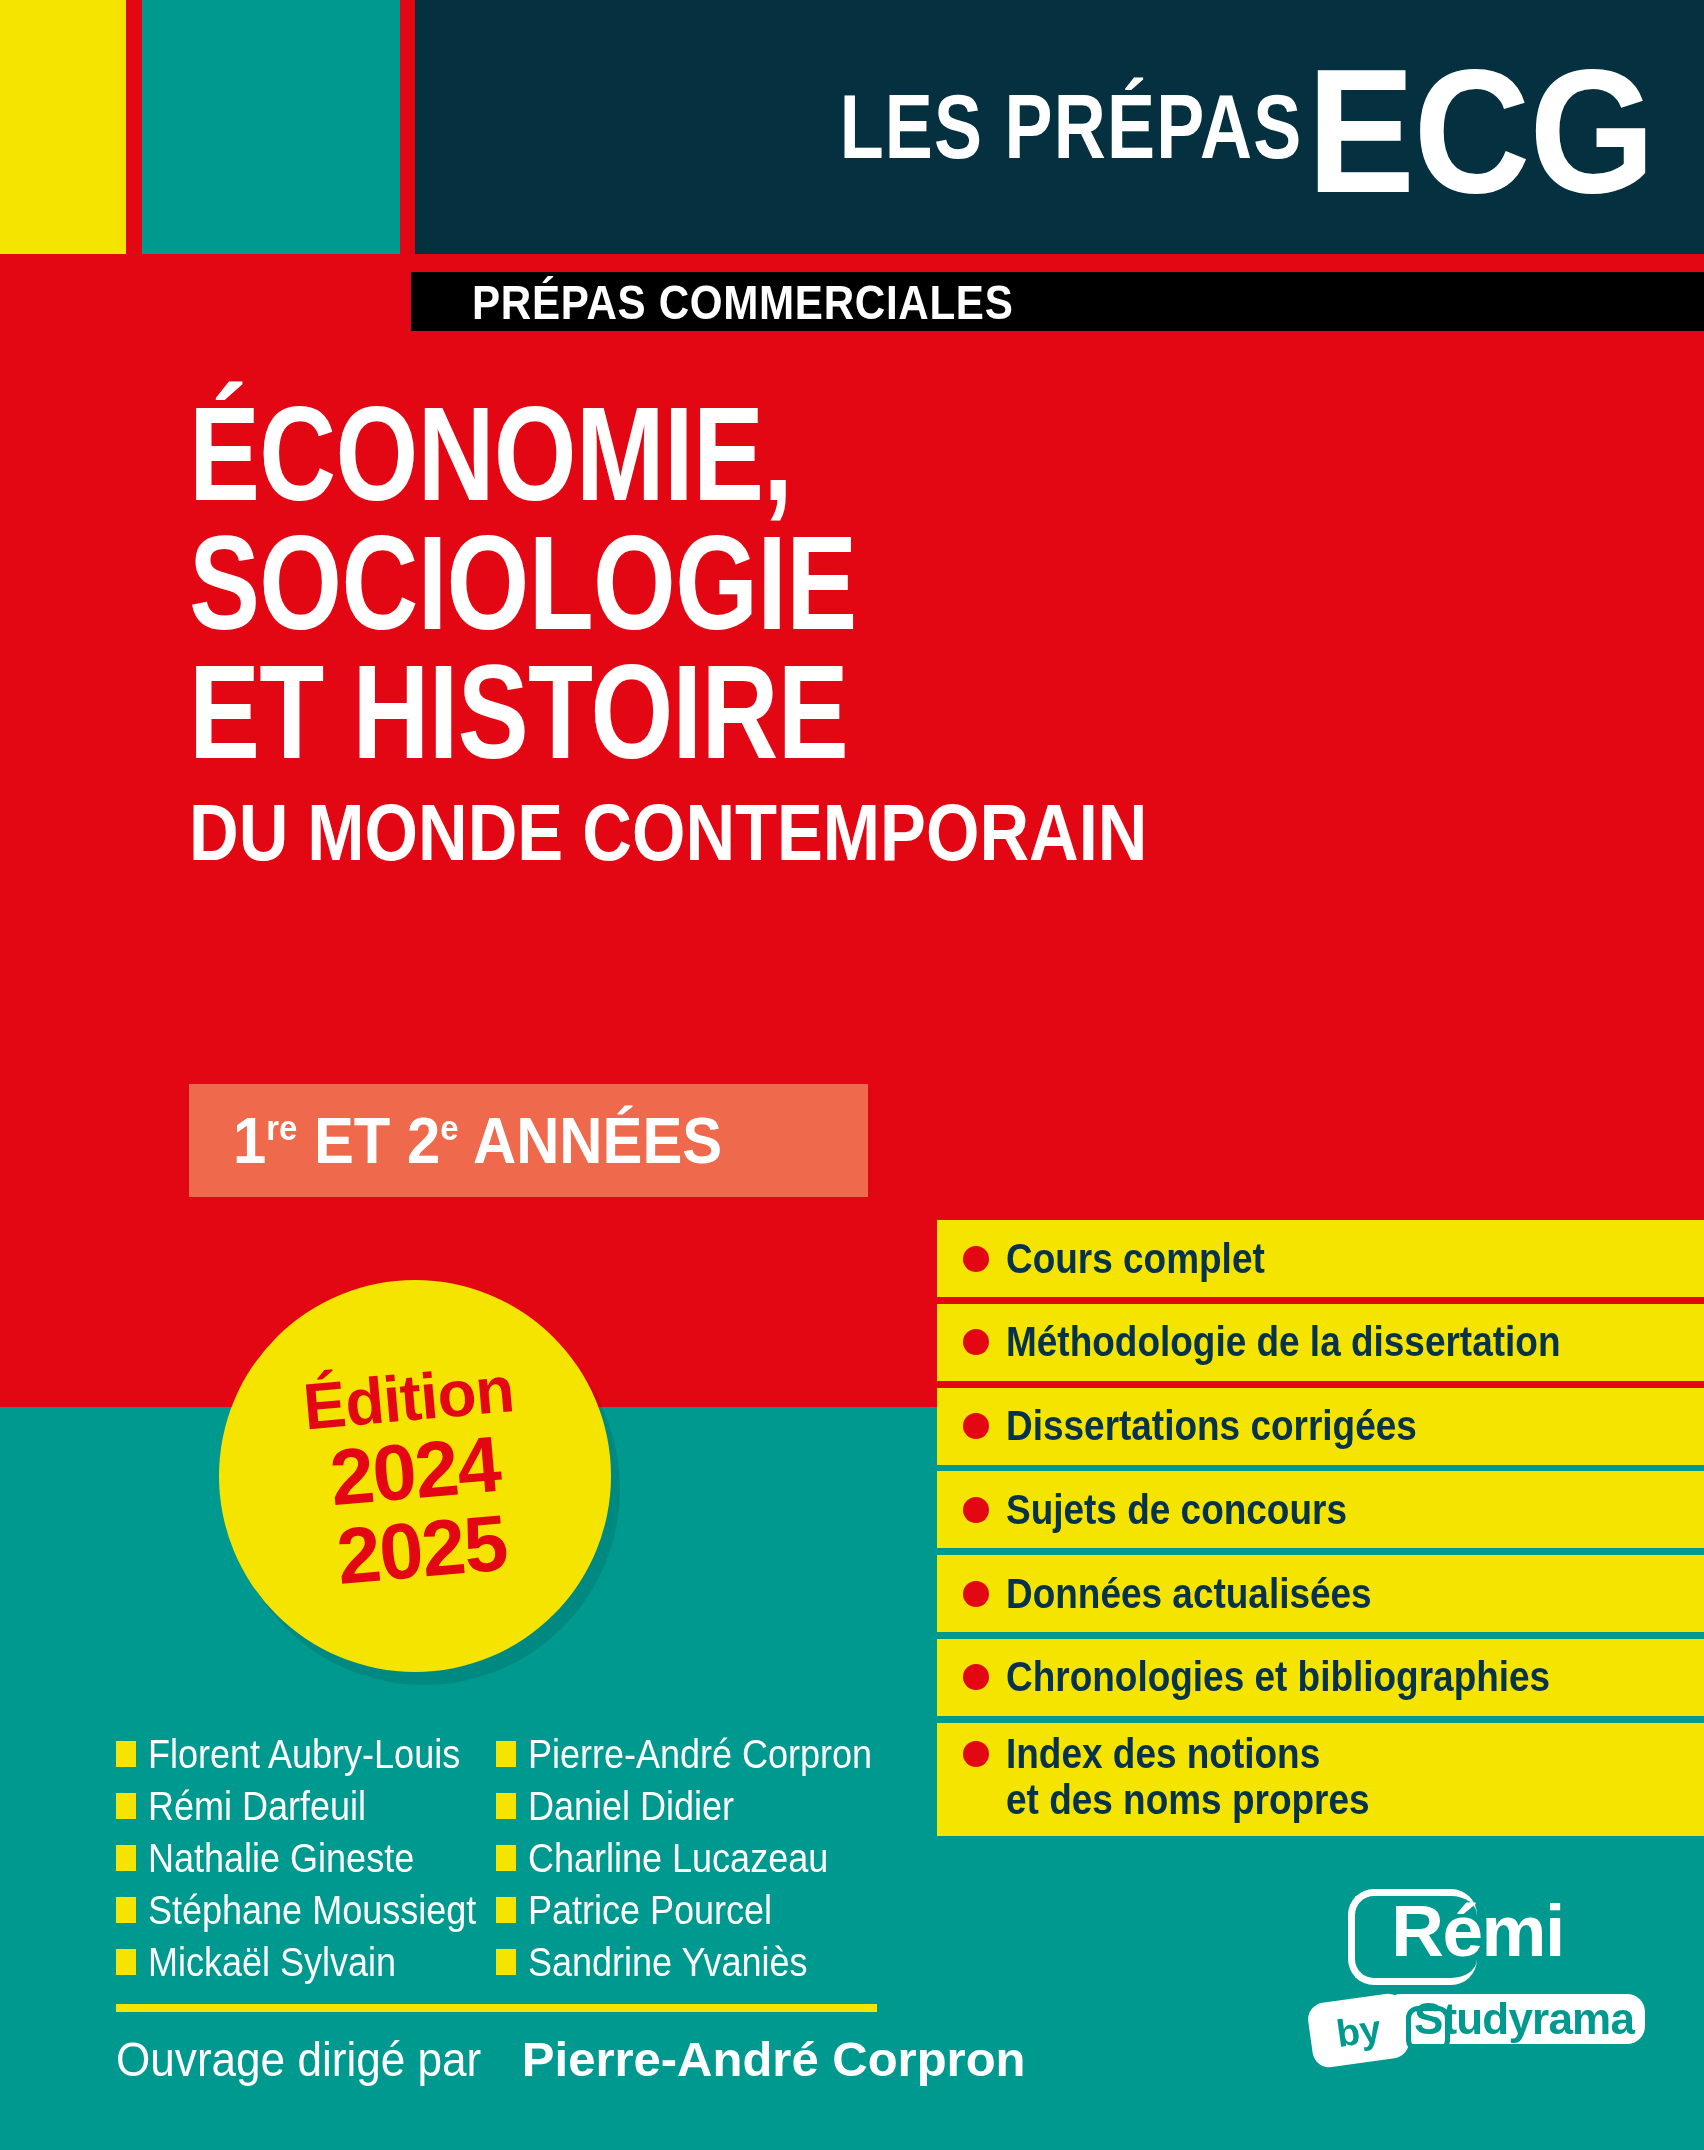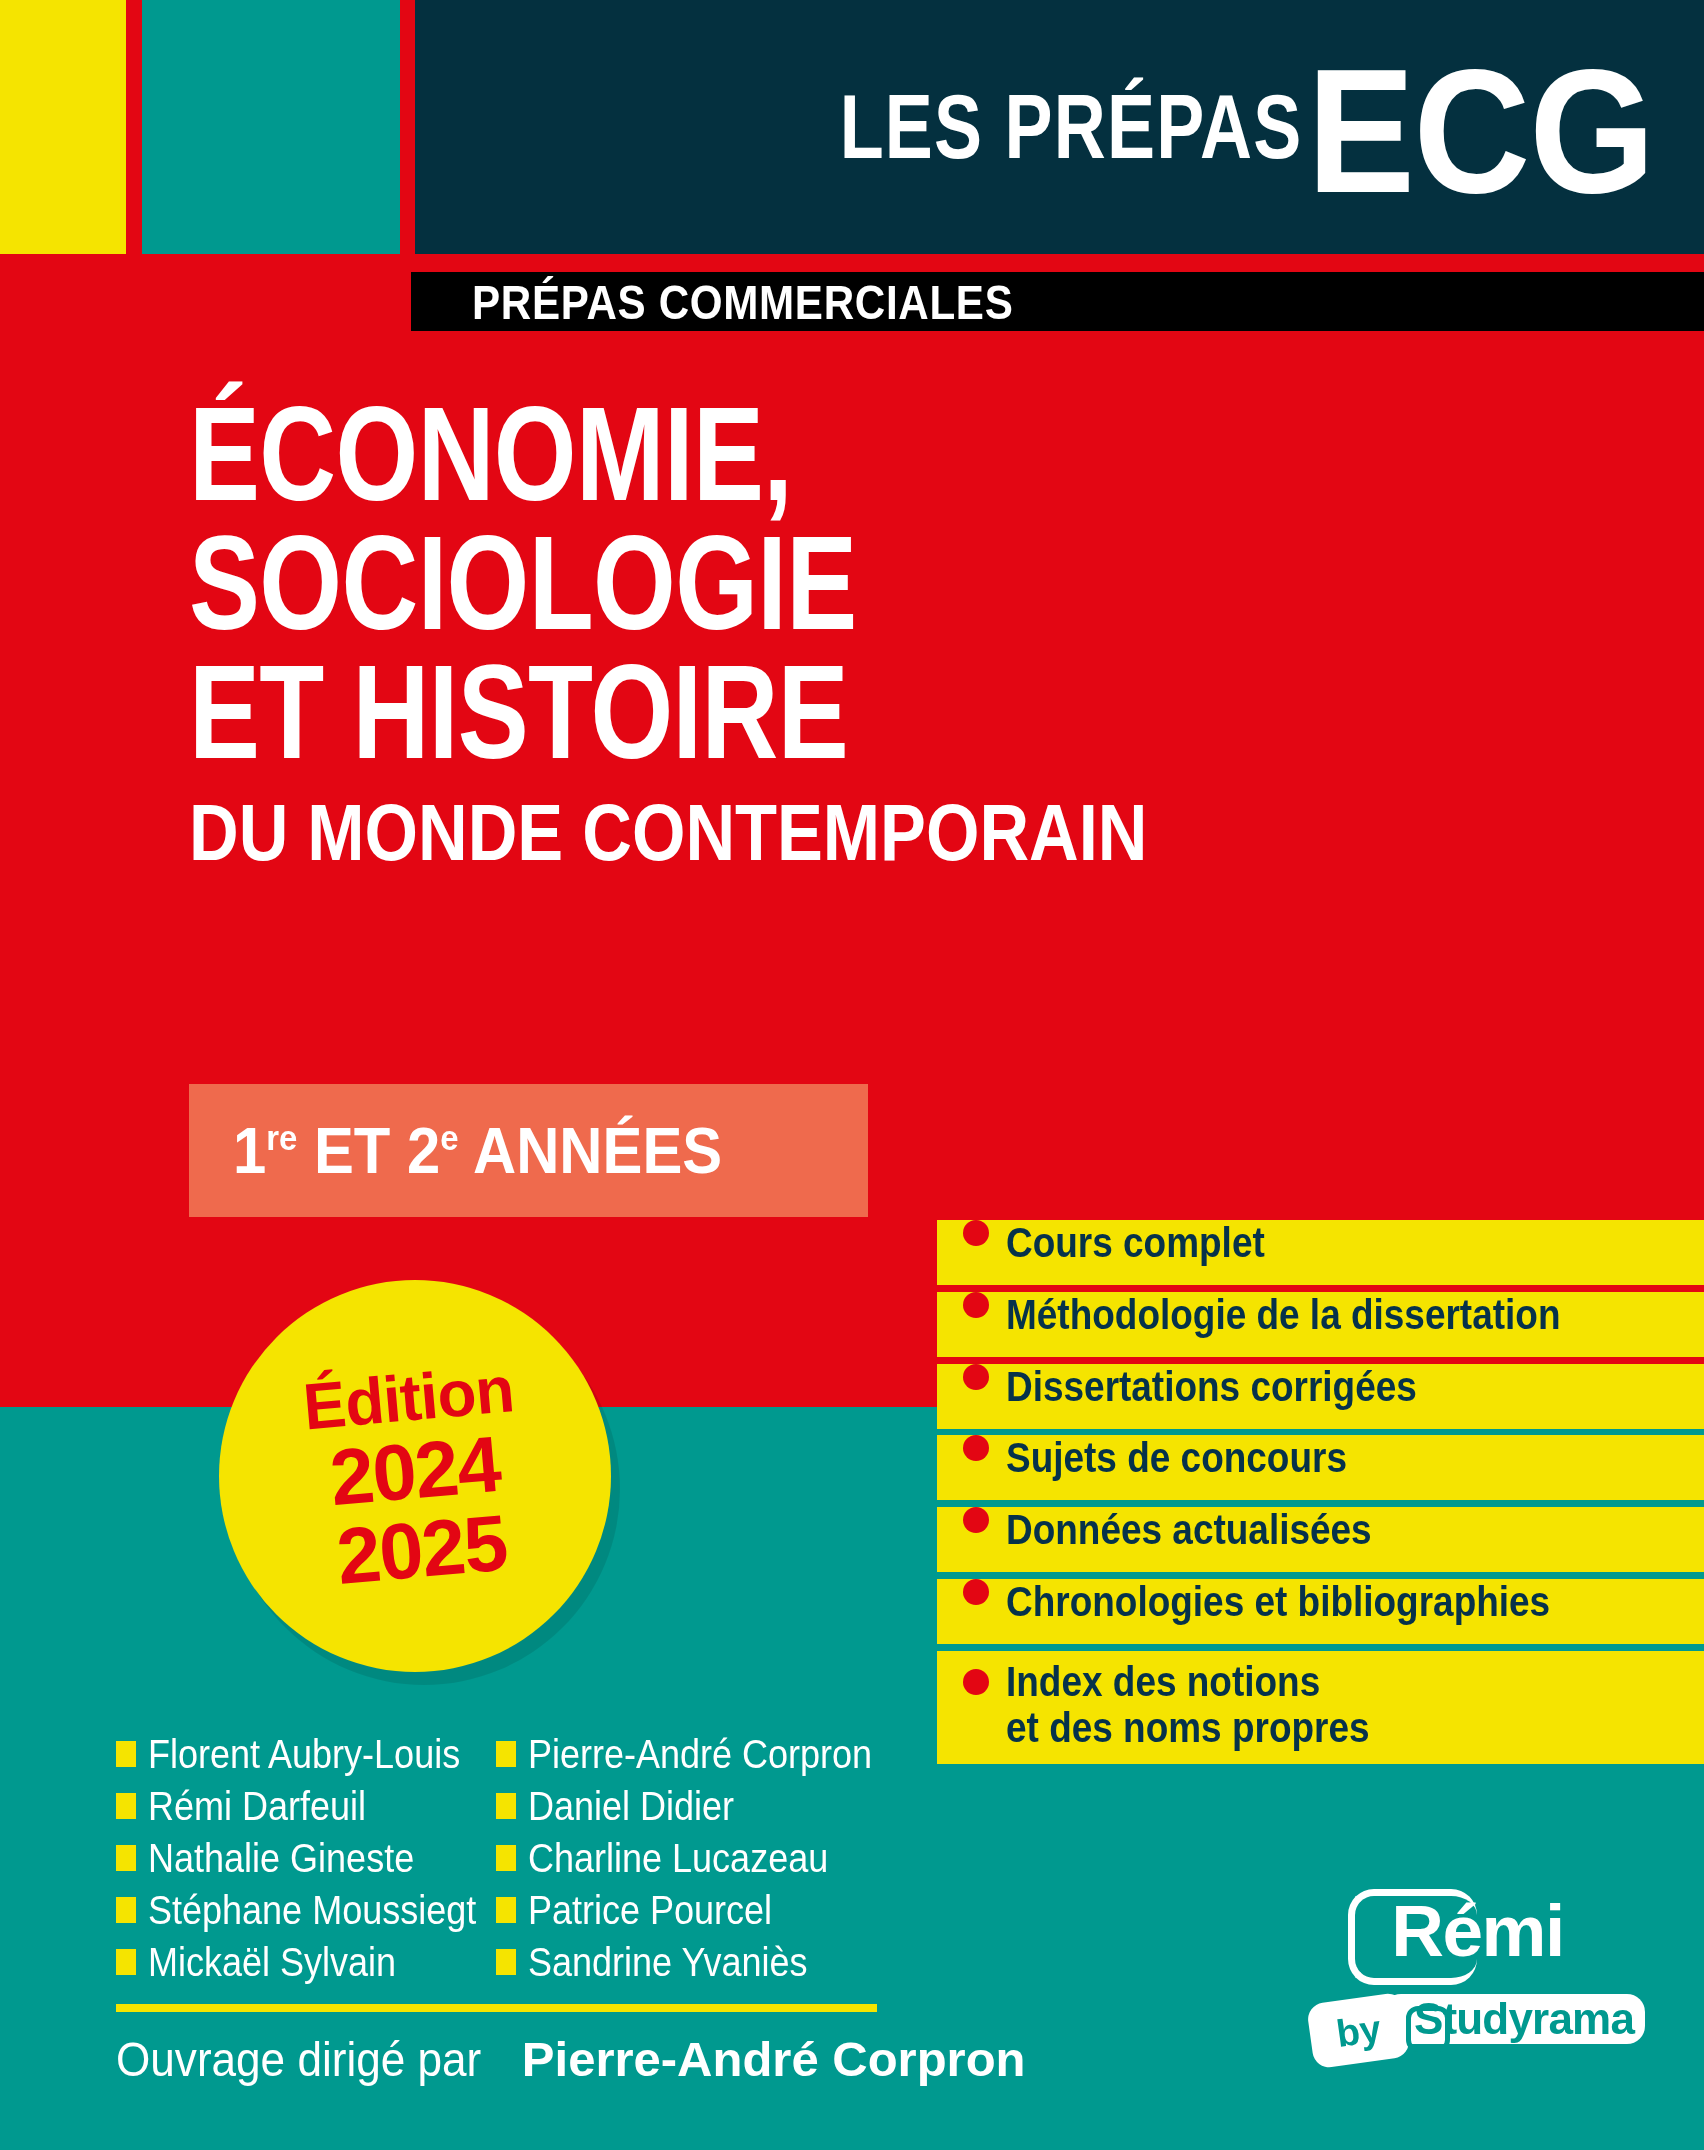--- a/index.html
+++ b/index.html
@@ -62,40 +62,40 @@
     transform-origin:left top;
   }
   .t-big{font-size:133px;line-height:86px;letter-spacing:-0.8px;transform:scaleX(0.80);}
   .t-l1{margin-top:0;}
   .t-l2{margin-top:43px;}
   .t-l3{margin-top:43px;}
   .t-small{font-size:79px;line-height:76px;letter-spacing:0px;transform:scaleX(0.87);margin-top:40px;}
 
   
   .years{
-    position:absolute;left:189px;top:1084px;width:679px;height:133px;
+    position:absolute;left:189px;top:1084px;width:679px;height:113px;
     background:#ef6a4d;
     display:flex;align-items:center;
   }
   .years-txt{
     color:#fff;font-weight:700;font-size:65px;letter-spacing:0px;
     transform:scaleX(0.92);transform-origin:left center;
     margin-left:44px;white-space:nowrap;
   }
   .years-txt sup{font-size:.55em;vertical-align:super;}
 
   
   .flist{position:absolute;left:937px;top:1220px;width:768px;}
   .fitem{
     background:#f5e400;
-    display:flex;
+    display:flex;align-items:center;
     padding:0 0 0 26px;
     box-sizing:border-box;
     margin-bottom:6.8px;
-    height:65px;
+    height:77px;
   }
   .fitem.tall{height:113px;align-items:flex-start;padding-top:8px;}
   .dot{
     width:26px;height:26px;border-radius:50%;background:#e30613;
     flex:0 0 26px;margin-right:16.7px;margin-top:0;
   }
   .fitem.tall .dot{margin-top:10.7px;}
   .flabel{
     color:#06324a;font-weight:700;font-size:42px;line-height:46px;
     transform:scaleX(0.88);transform-origin:left center;

